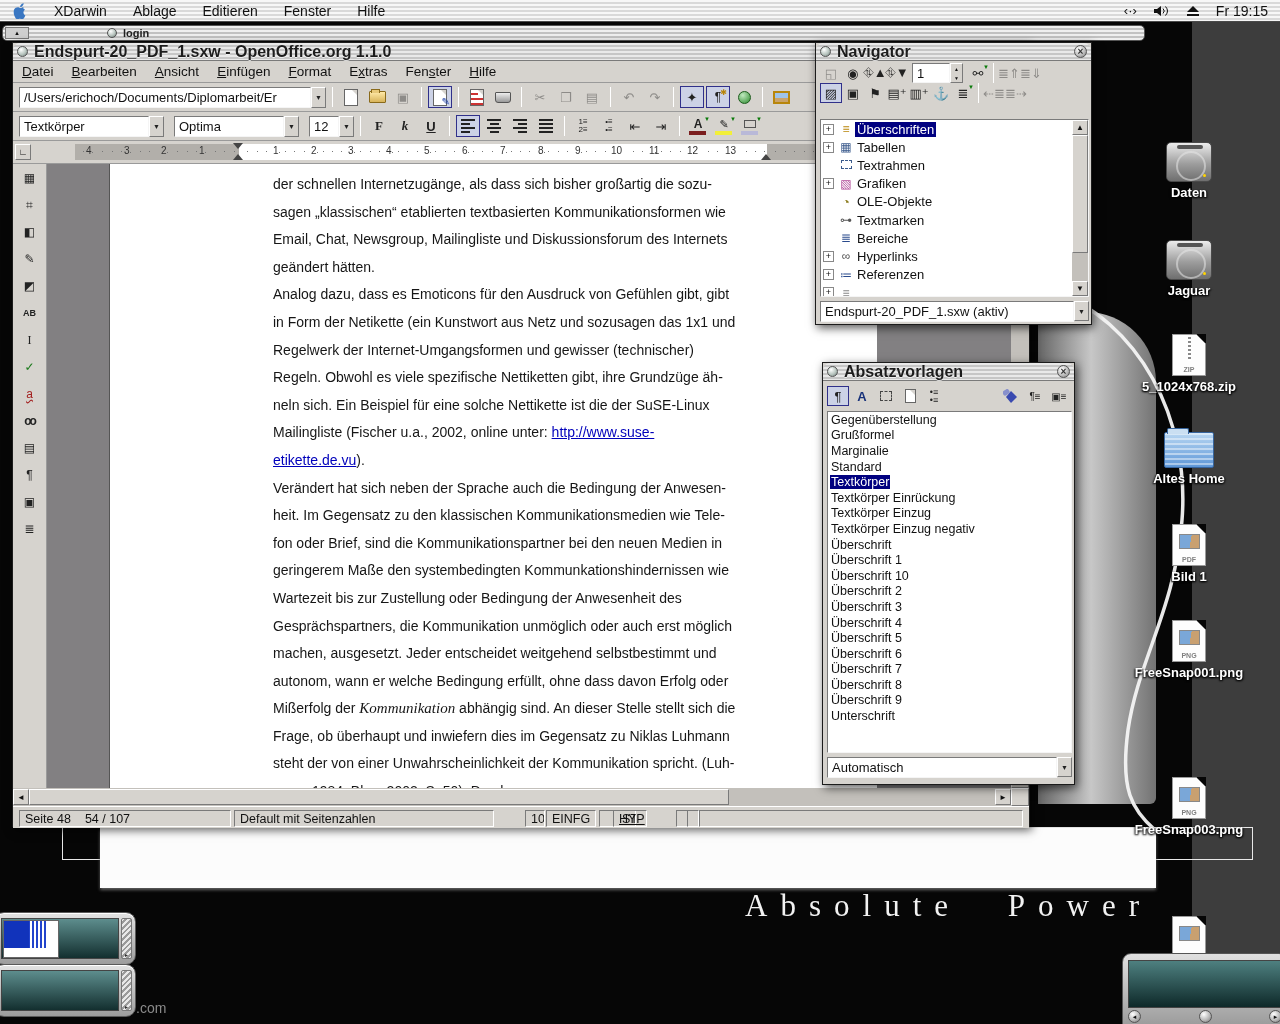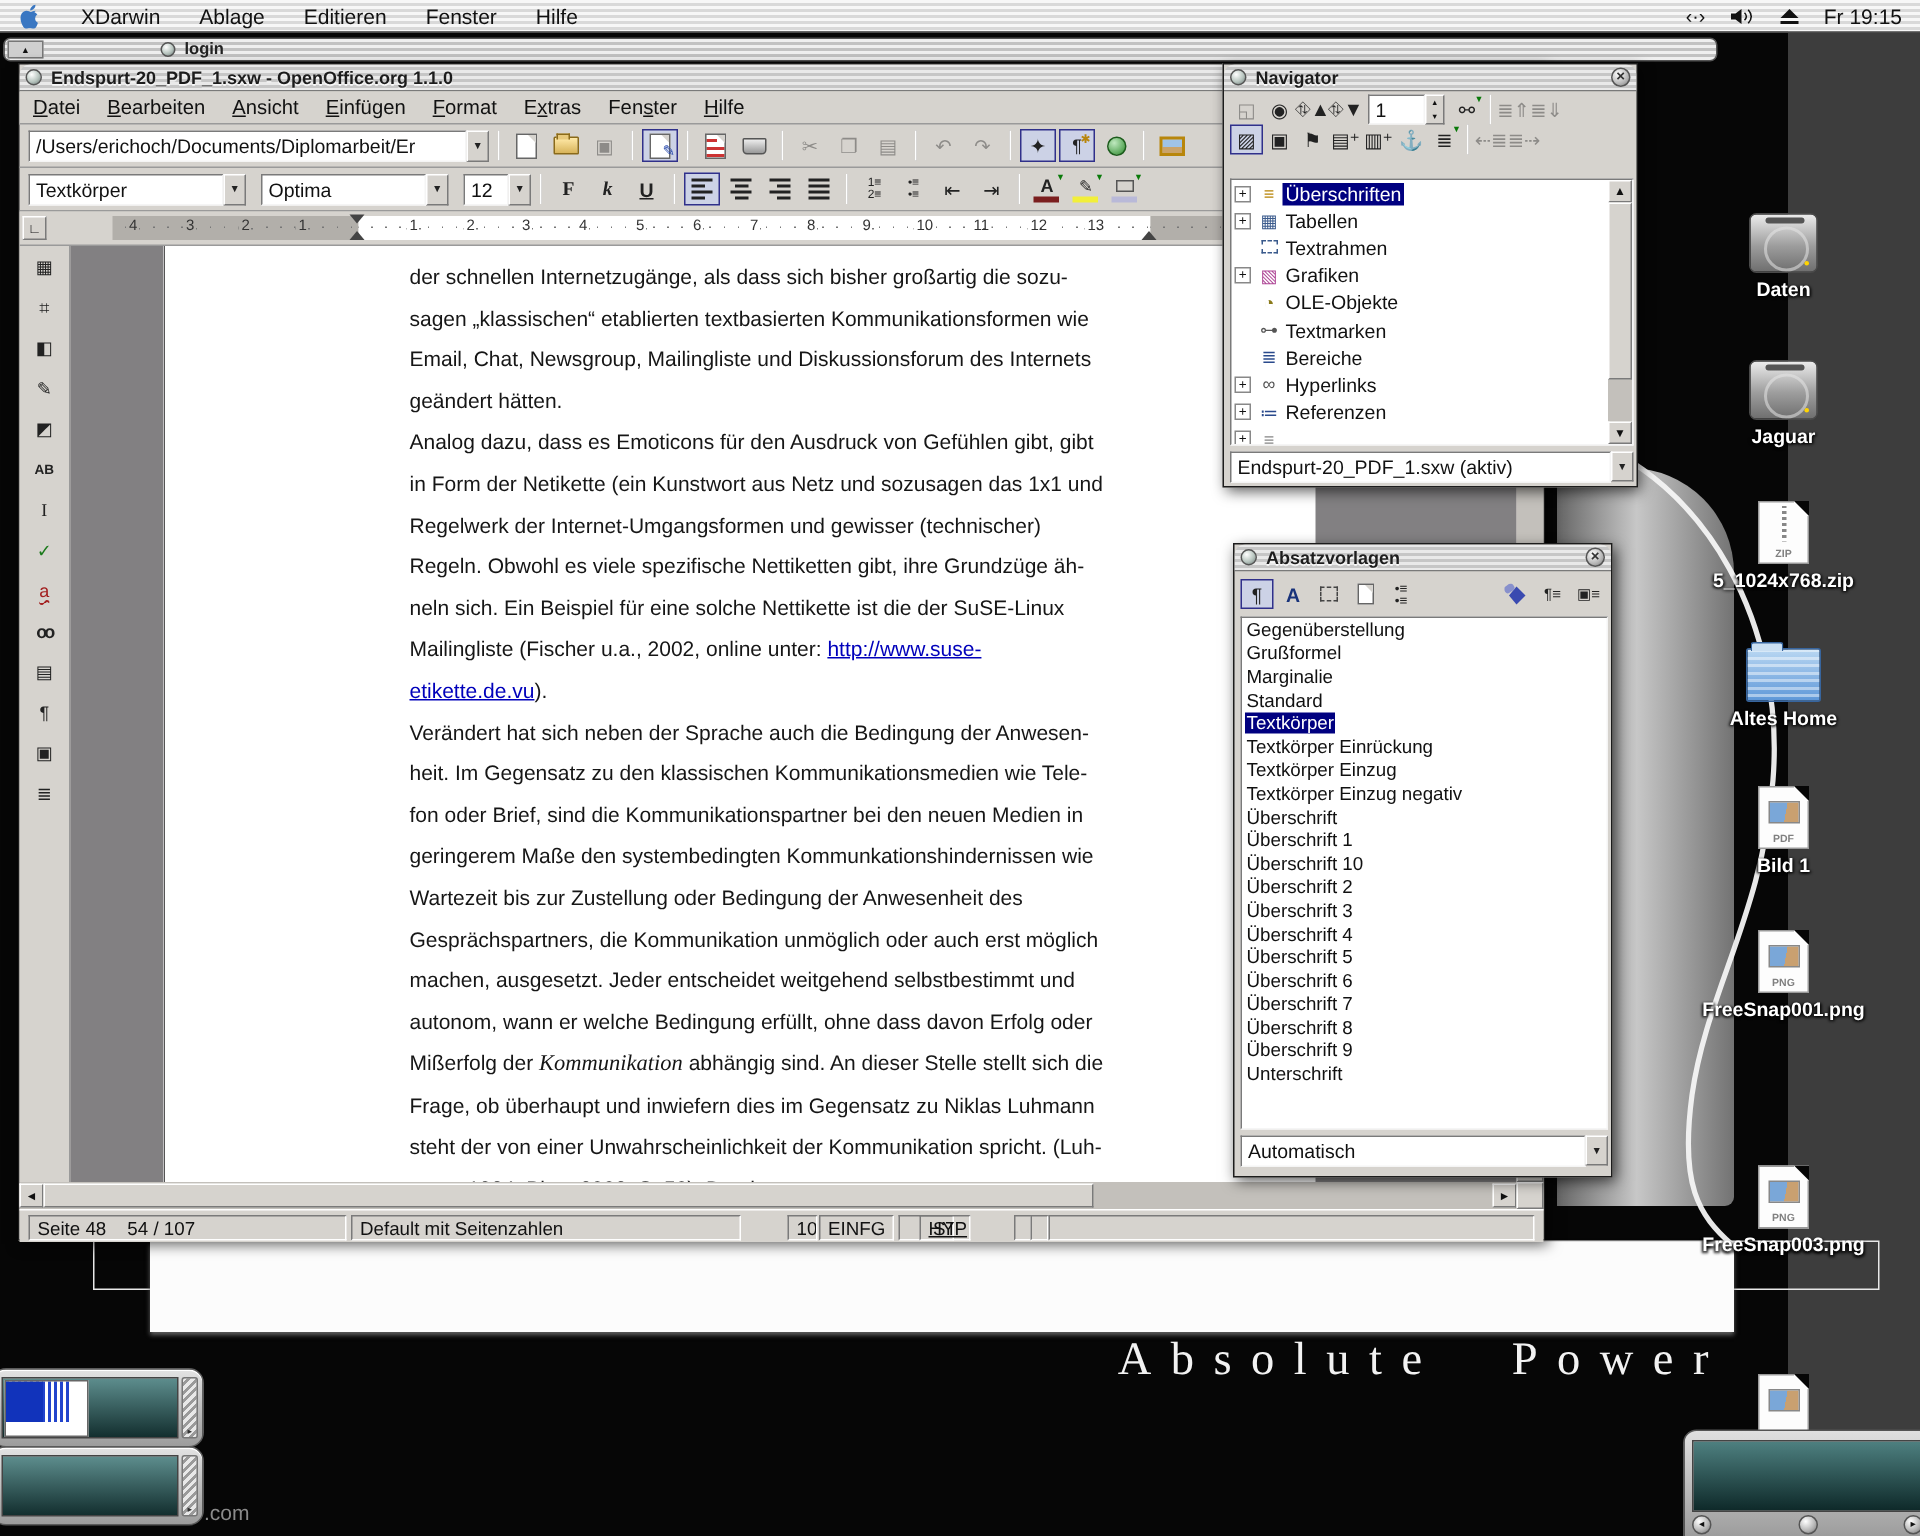--- a/index.html
+++ b/index.html
@@ -7,21 +7,21 @@
 #screen { position:relative; width:1280px; height:1024px; overflow:hidden;
   background:#060606; font-family:"Liberation Sans",sans-serif; color:#111; }
 .titlebar { position:absolute; left:0; top:0; right:0; height:18px; display:flex; align-items:center;
   background:repeating-linear-gradient(180deg,#e9e9e9 0 2px,#c6c6c6 2px 4px);
   border-bottom:1px solid #7a7a7a; border-radius:7px 7px 0 0; padding:0 4px; }
 .round-btn { width:11px; height:11px; border-radius:50%; flex:0 0 auto;
   background:radial-gradient(circle at 35% 30%,#ffffff,#b9c6c0 55%,#6d7a78); border:1px solid #555; }
 .close-btn { width:13px; height:13px; border-radius:50%; margin-left:auto; flex:0 0 auto;
   background:radial-gradient(circle at 35% 30%,#fff,#b8b8b8 60%,#777); border:1px solid #555;
   font-size:10px; line-height:11px; text-align:center; color:#333; font-weight:bold; }
-.wtitle { font-size:12px; font-weight:bold; color:#1c1c1c; margin-left:6px; white-space:nowrap;
+.wtitle { font-size:16px; font-weight:bold; color:#1c1c1c; margin-left:6px; white-space:nowrap;
   text-shadow:0 1px 0 rgba(255,255,255,.7); }
 .win { position:absolute; background:#d6d3ce; border:1px solid #1c1c1c;
   box-shadow:2px 3px 9px rgba(0,0,0,.65); }
 .inset { background:#fff; border:1px solid; border-color:#7a7a7a #f5f5f5 #f5f5f5 #7a7a7a; }
 .outset { background:#d6d3ce; border:1px solid; border-color:#fff #7a7a7a #7a7a7a #fff; }
 .ic { width:24px; height:22px; display:inline-flex; align-items:center; justify-content:center;
   font-size:13px; color:#222; position:relative; flex:0 0 auto; }
 .ic.sm { width:22px; height:20px; }
 .ic.act { border:1px solid #30308a; background:#ccd2e6; }
 .dim { opacity:.4; filter:grayscale(1); }

